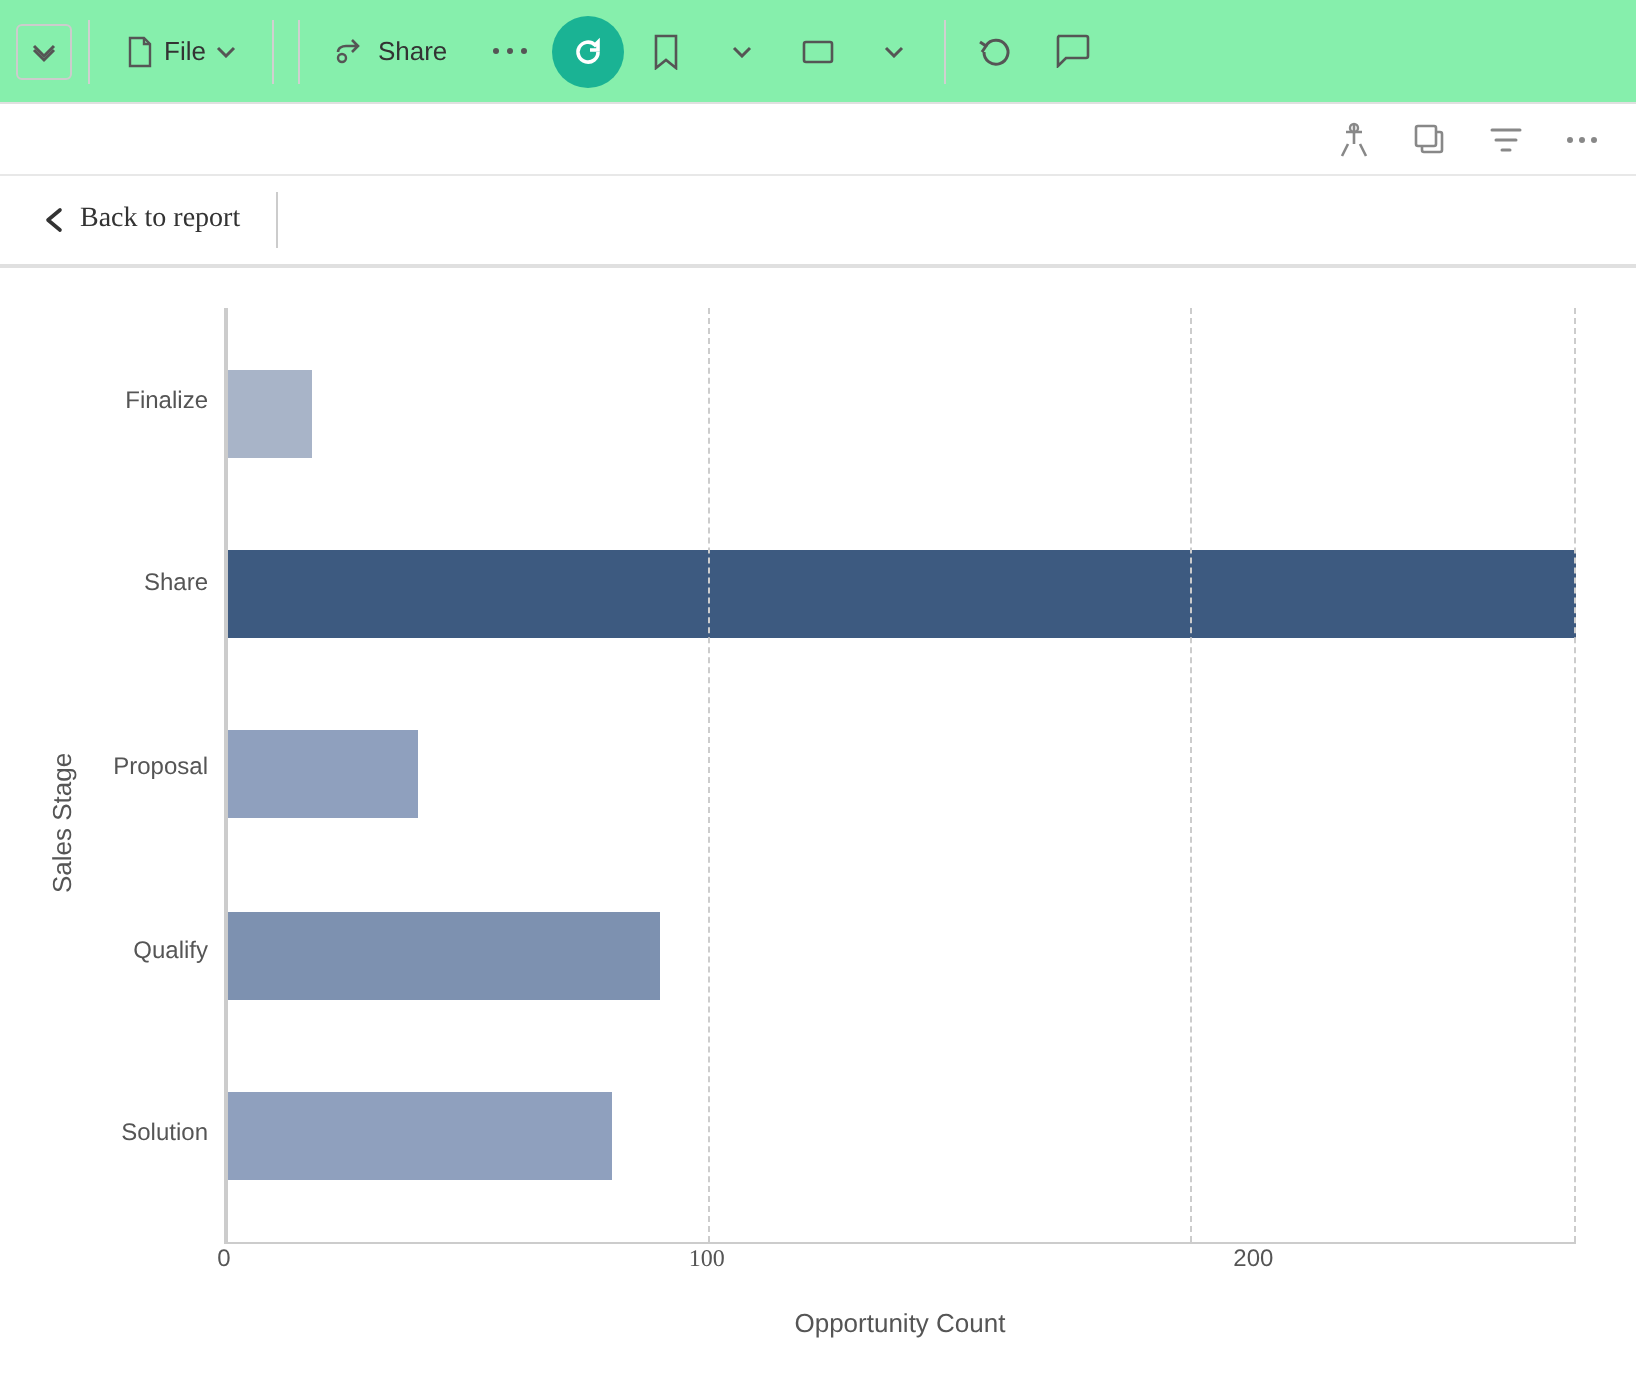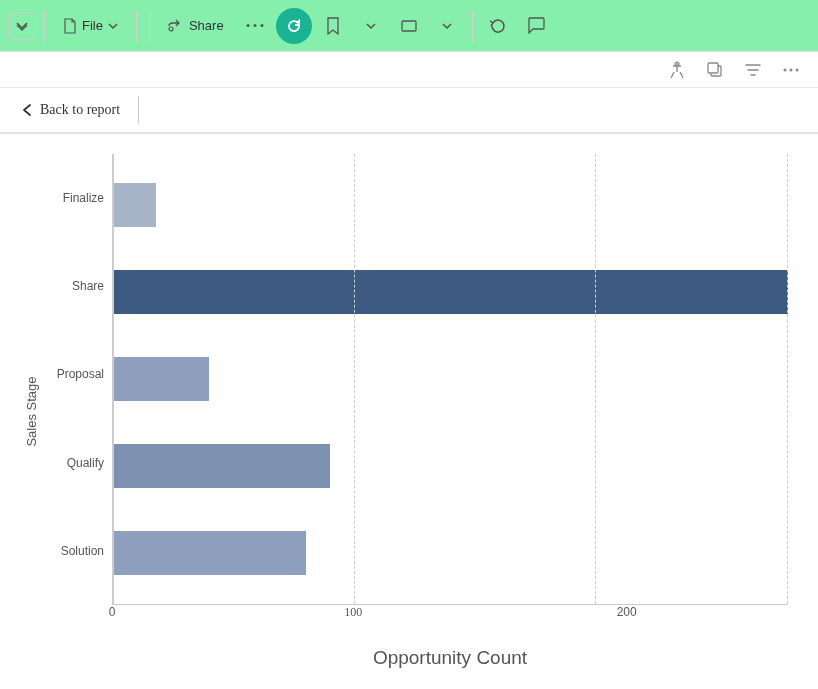--- a/index.html
+++ b/index.html
@@ -132,22 +132,22 @@
       display: flex; align-items: center;
       height: 52px;
     }
     .bar {
       height: 44px; border-radius: 0;
     }
     .x-tick {
       font-size: 12px; color: #555; position: absolute; transform: translateX(-50%);
     }
     .x-axis-label {
-      text-align: center; font-size: 19px; color: #555;
-      margin-top: 22px; margin-left: 70px;
+      text-align: center; font-size: 13px; color: #555;
+      margin-top: 12px; margin-left: 70px;
     }
   </style>
 </head>
 <body>
 
 <div class="toolbar">
   <div class="toolbar-expander">
     <svg width="14" height="14" viewBox="0 0 14 14" fill="none">
       <path d="M2 4l5 5 5-5" stroke="#555" stroke-width="1.5" fill="none"></path>
       <path d="M2 4l5 5 5-5" stroke="#555" stroke-width="1.5" fill="none" transform="translate(0,2)"></path>

